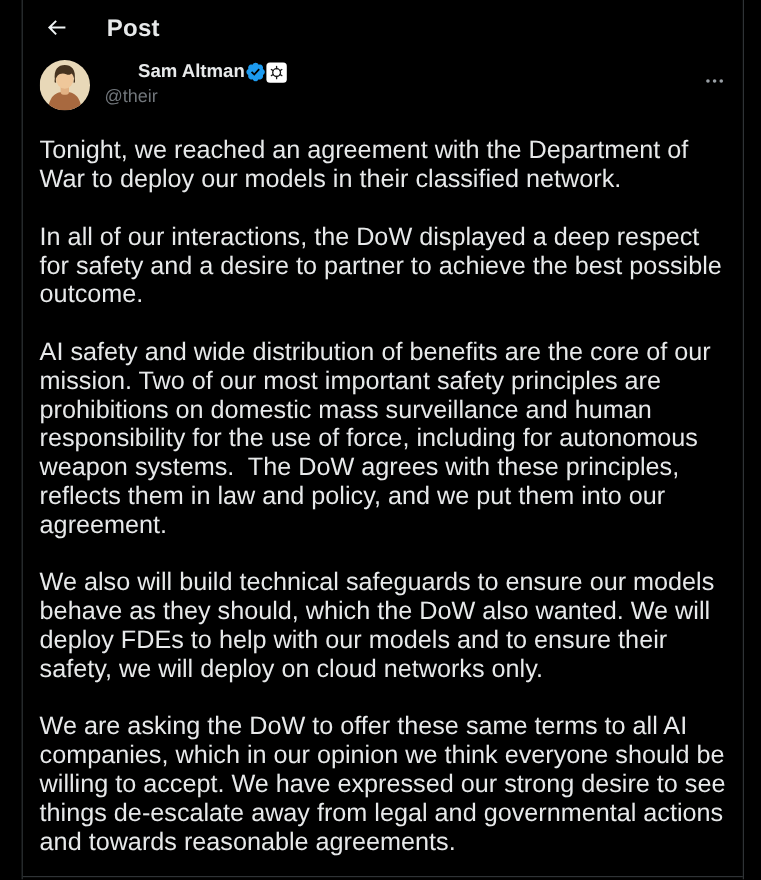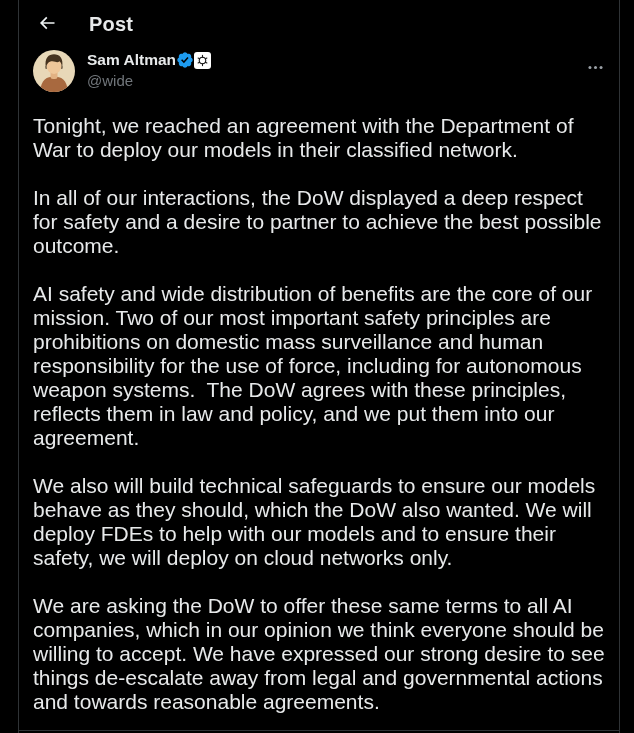--- a/index.html
+++ b/index.html
@@ -52,21 +52,21 @@
     flex: none;
     cursor: pointer;
   }
   .avatar svg { display: block; }
   .author-names {
     margin-left: 12px;
     display: flex;
     flex-direction: column;
     padding-top: 1px;
   }
-  .name-line { display: flex; align-items: center; gap: 0; }
+  .name-line { display: flex; align-items: center; gap: 0; margin-left: 28px; }
   .author-name {
     font-size: 15.5px;
     font-weight: 700;
     color: #e7e9ea;
     cursor: pointer;
   }
   .verified-badge { display: flex; align-items: center; }
   .affiliation-badge {
     width: 17px; height: 17px;
     background: #ffffff;
@@ -155,21 +155,21 @@
                 <path d="M12 6 L12 2.6"></path>
                 <path d="M17.2 9 L20.1 7.3"></path>
                 <path d="M17.2 15 L20.1 16.7"></path>
                 <path d="M12 18 L12 21.4"></path>
                 <path d="M6.8 15 L3.9 16.7"></path>
                 <path d="M6.8 9 L3.9 7.3"></path>
               </g>
             </svg>
           </span>
         </div>
-        <span class="author-handle">@wide</span>
+        <span class="author-handle">@their</span>
       </div>
 
       <button class="more-btn">
         <span>
           <svg width="19" height="19" viewBox="0 0 24 24">
               <g fill="#9aa0a6">
                 <circle cx="5" cy="12" r="1.9"></circle>
                 <circle cx="12" cy="12" r="1.9"></circle>
                 <circle cx="19" cy="12" r="1.9"></circle>
               </g>

